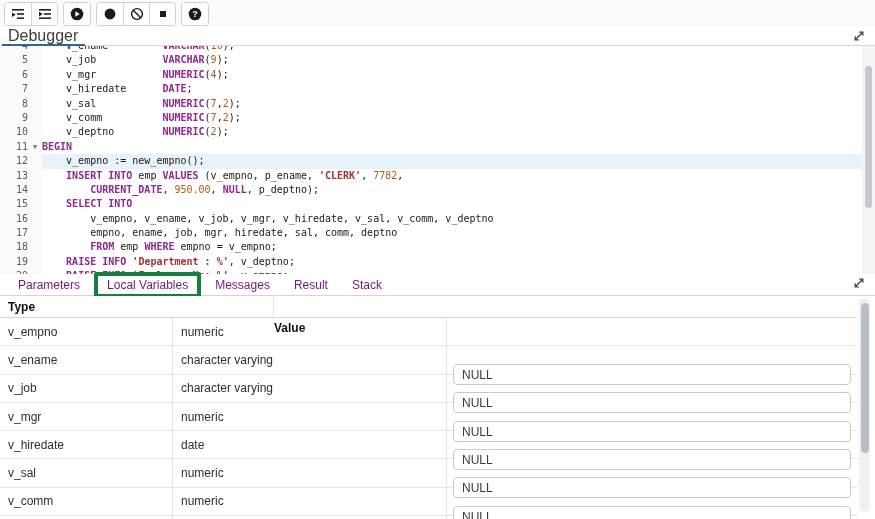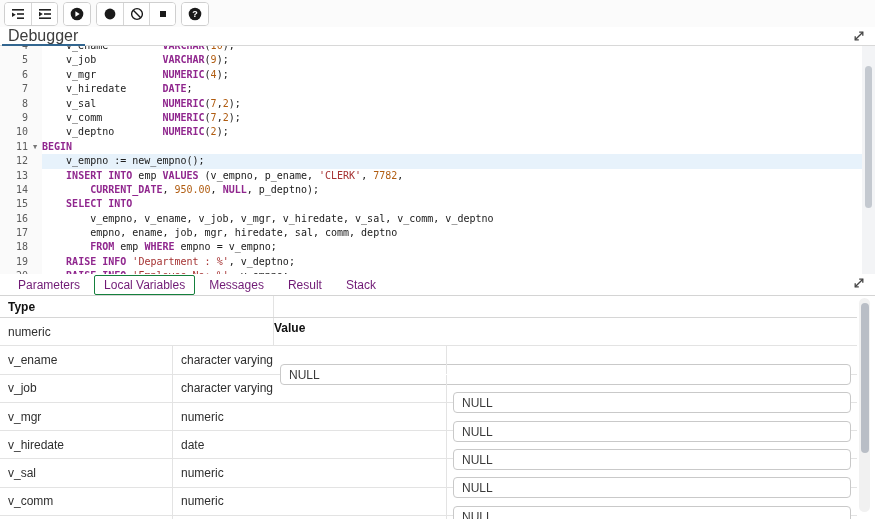--- a/index.html
+++ b/index.html
@@ -28,33 +28,33 @@
   .code-lines { margin-top:-7px; }
   .cl { display:flex; height:14.4px; line-height:14.5px; white-space:pre;
         font-family:"DejaVu Sans Mono", monospace; font-size:10px; }
   .gutter { width:42px; flex:none; display:flex; background:#fafafa; }
   .lnum { width:28px; text-align:right; color:#5c5c5c; font-size:10px; }
   .fold { width:14px; text-align:center; color:#777; font-size:7px; line-height:15px; }
   .ctext { flex:1; color:#202020; padding-right:14px; }
   .cl.current .ctext { background:#e7f2fb; }
   .tk-k { color:#90278e; font-weight:bold; }
   .tk-n { color:#b05c10; }
-  .tk-s { color:#a53232; }
+  .tk-s { color:#a53232;font-weight:bold; }
   .tk-p { color:#202020; }
   .code-scrollbar { position:absolute; right:0; top:0; width:13px; height:100%; background:#f3f4f6; }
   .code-scrollbar .thumb { position:absolute; left:3px; width:7px; top:20px; height:142px;
                            background:#c4c9d0; border-radius:4px; }
 
   
   .btabbar { height:22px; flex:none; display:flex; align-items:center; position:relative;
              border-bottom:1px solid #d4d4d4; background:#fff; padding-left:8px; }
   .btab { font-size:12px; color:#701a75; padding:2px 9px; margin-right:4px; background:transparent;
           border:1px solid transparent; border-radius:2px; cursor:pointer;
           font-family:"Liberation Sans", sans-serif; }
-  .btab.active { border:1px solid #15803d; }
+  .btab.active { border:4px solid #15803d; }
 
   
   .var-table { flex:1; position:relative; overflow:hidden; background:#fff; padding-right:18px; }
   .thead { display:flex; height:22px; align-items:center; border-bottom:1px solid #d6d6d6; }
   .thead .cell { font-weight:bold; font-size:12px; color:#111; }
   .cell { padding-left:8px; height:100%; display:flex; align-items:center; }
   .col-name { width:173px; flex:none; border-right:1px solid #e3e3e3; }
   .col-type { width:274px; flex:none; border-right:1px solid #e3e3e3; }
   .col-value { flex:1; }
   .trow { display:flex; height:28.3px; border-bottom:1px solid #e3e3e3; font-size:12px; color:#2f2f2f; }
@@ -199,20 +199,21 @@
     </button>
   </div>
 
   <div class="var-table">
     <div class="thead">
         <div class="cell col-type">Type</div>
         <div class="cell col-value">Value</div>
       </div>
     <div>
         <div class="trow">
+          <div class="cell col-name">v_empno</div>
           <div class="cell col-type">numeric</div>
           <div class="cell col-value">
             <div class="vinput">NULL</div>
           </div>
         </div>
         <div class="trow">
           <div class="cell col-name">v_ename</div>
           <div class="cell col-type">character varying</div>
           <div class="cell col-value">
             <div class="vinput">NULL</div>

